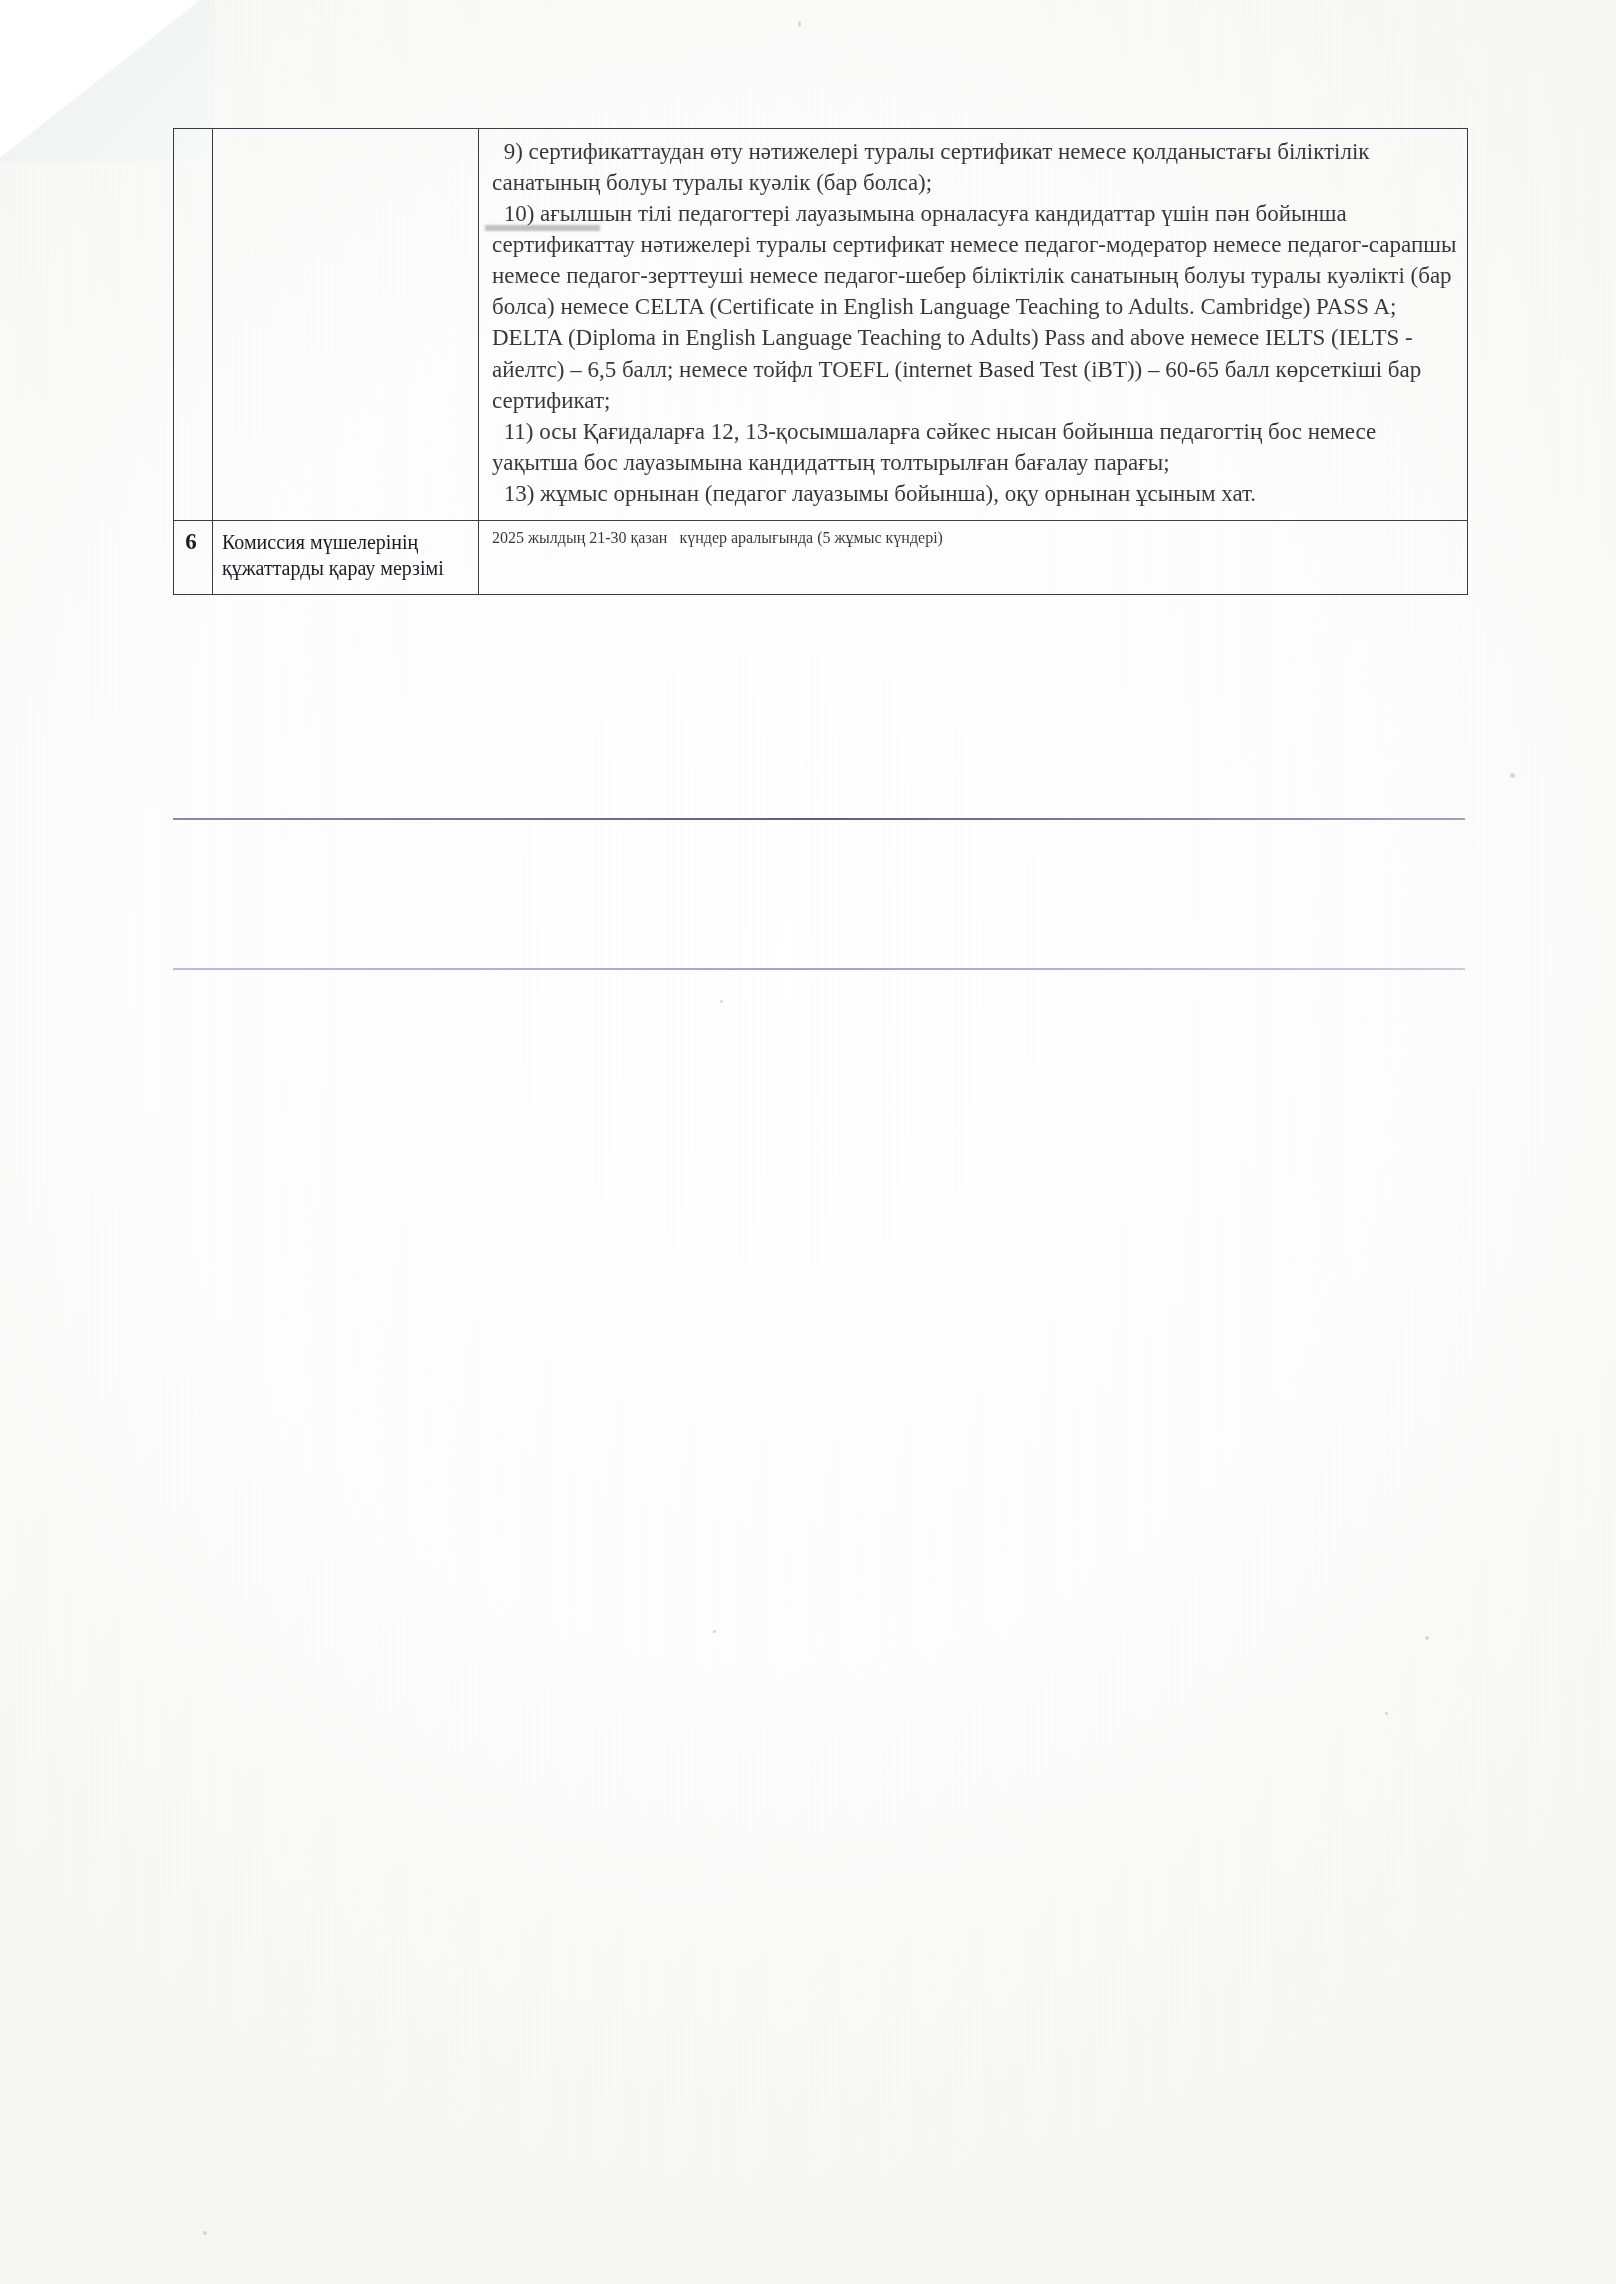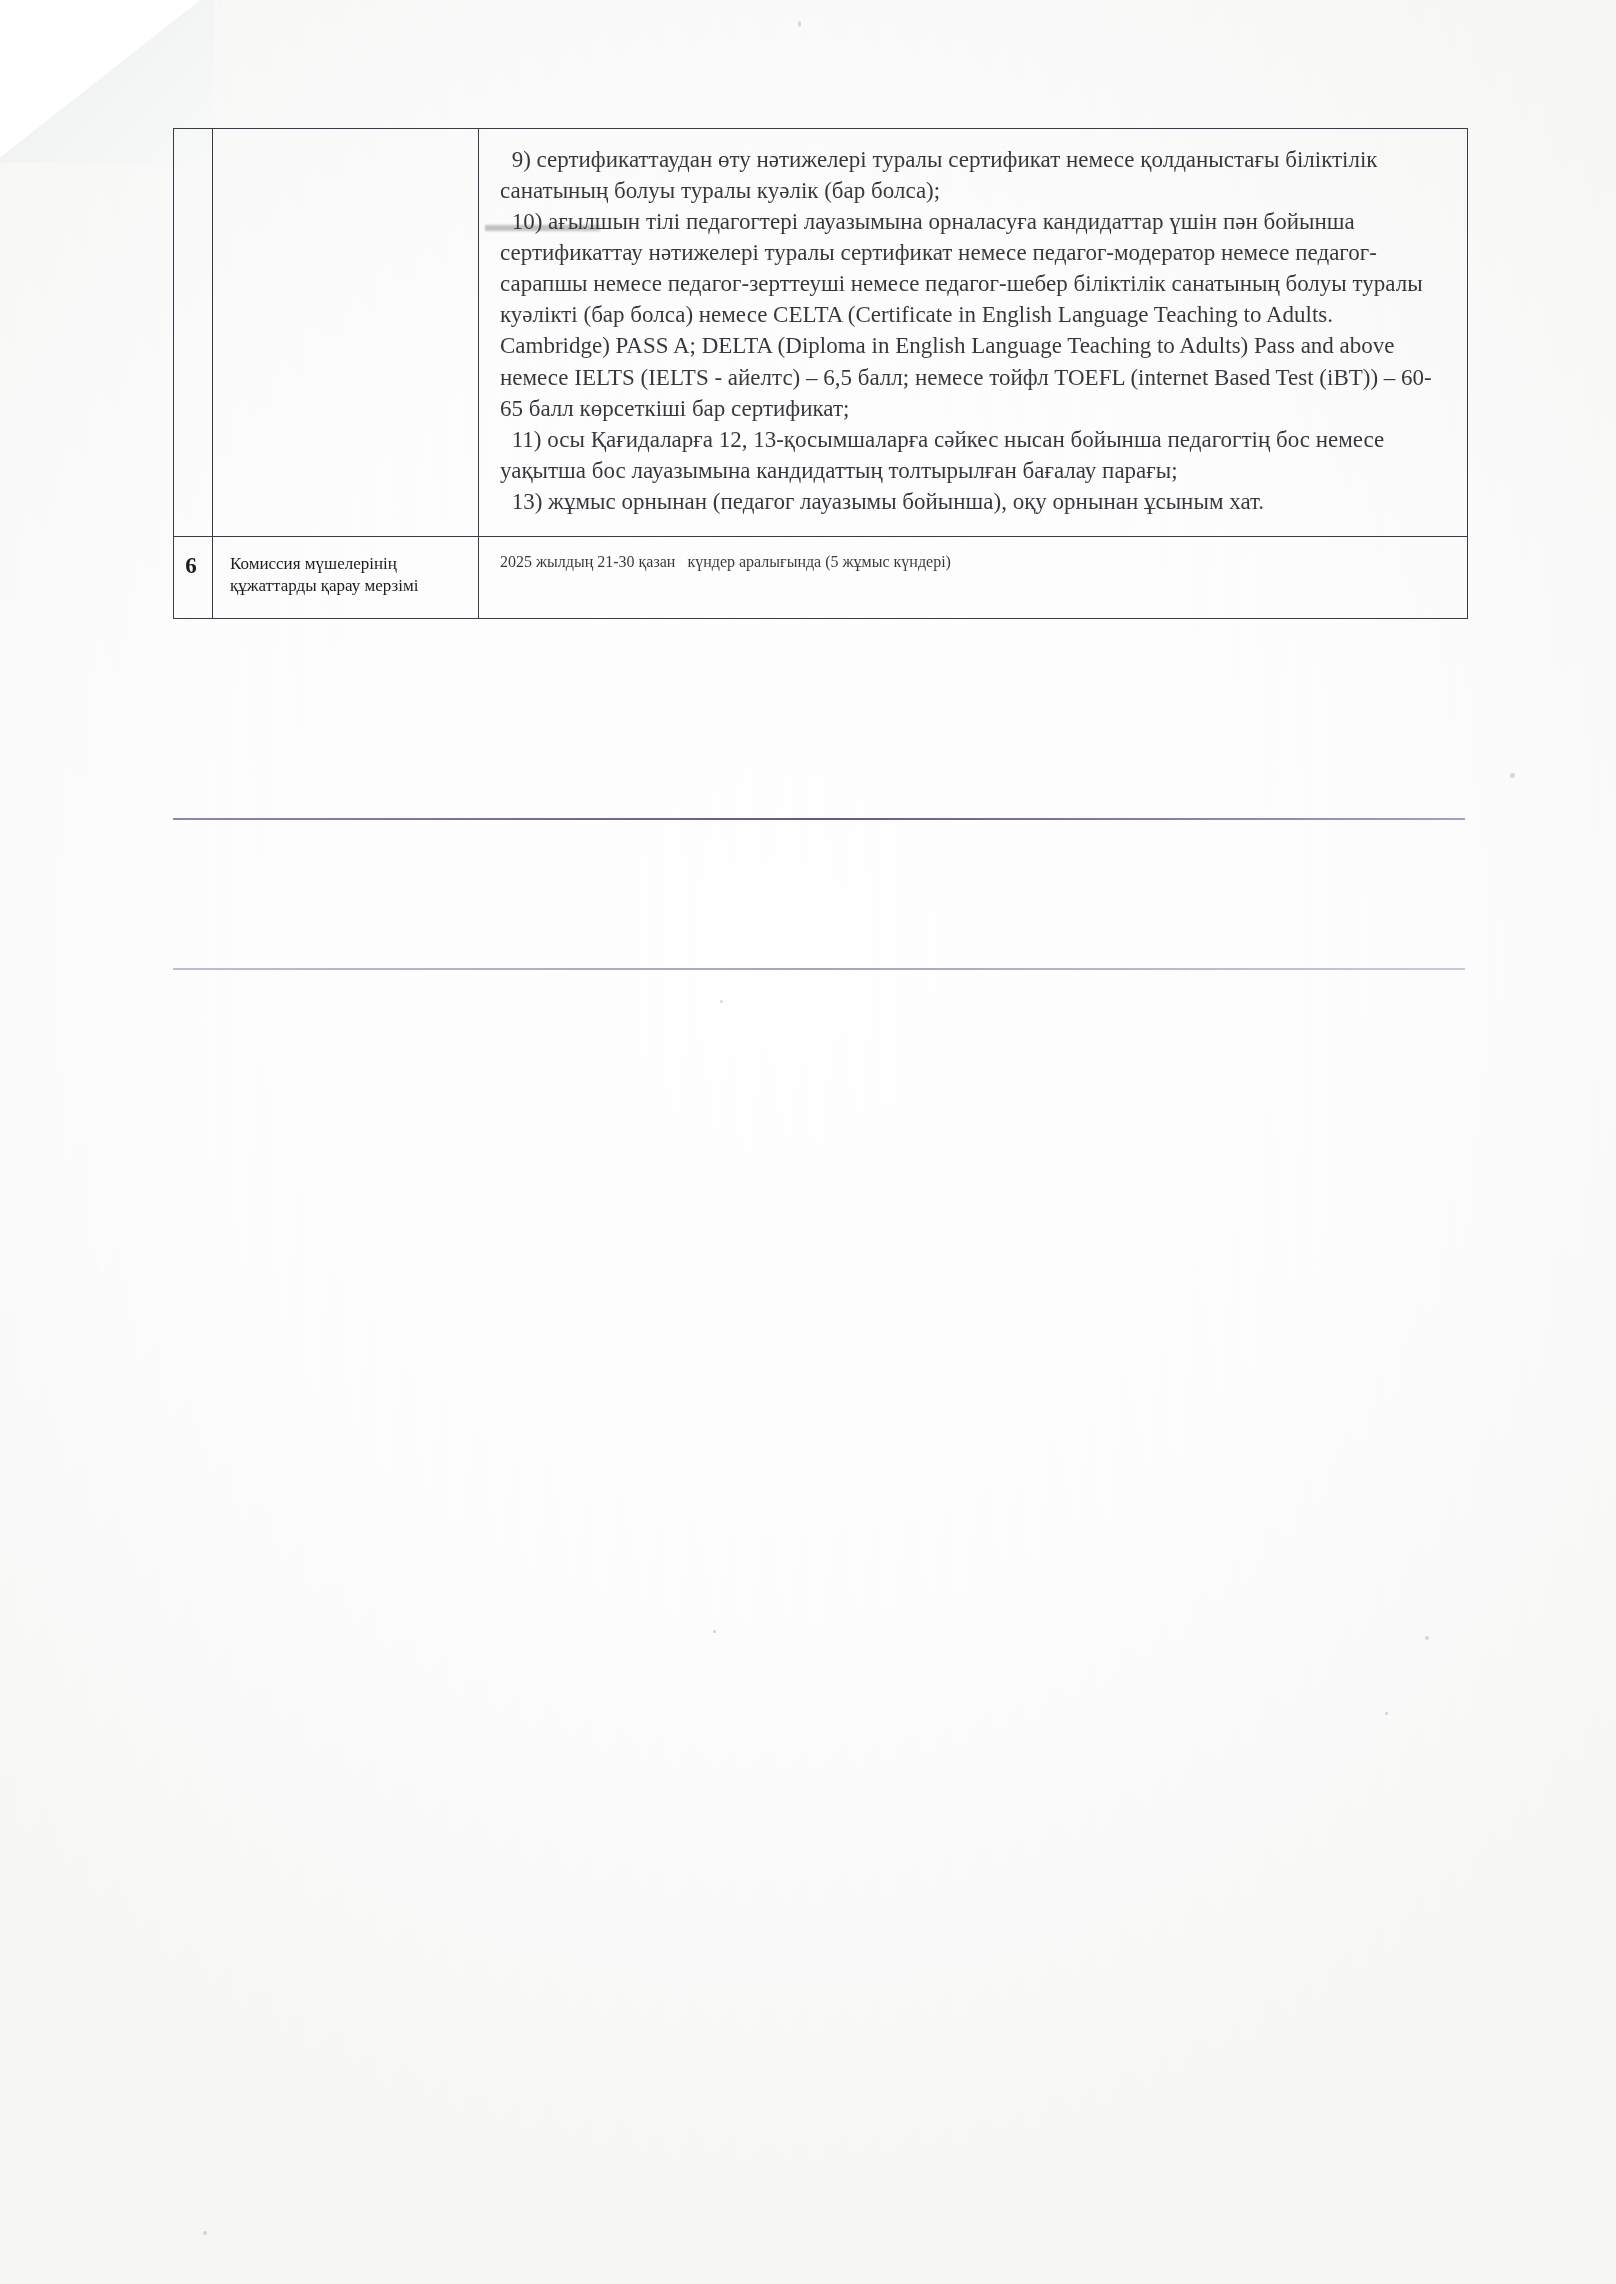--- a/index.html
+++ b/index.html
@@ -68,37 +68,37 @@
     position: absolute;
     left: 173px;
     top: 128px;
     width: 1294px;
     border-collapse: collapse;
     table-layout: fixed;
   }
   .doc-table td {
     border: 1px solid #3a3a4a;
     vertical-align: top;
-    padding: 8px;
+    padding: 0;
     background: transparent;
   }
   .col-num   { width: 39px; }
   .col-label { width: 266px; }
   .col-body  { width: 989px; }
 
   .cell-pad-num {
     padding: 6.5px 3.9px 0 0;
     text-align: center;
     font-size: 23px;
     line-height: 1.30;
     font-weight: 700;
   }
   .cell-pad-label {
     padding: 7.8px 5.2px 11.7px 9px;
-    font-size: 17px;
+    font-size: 20px;
     line-height: 1.34;
   }
   .cell-pad-body {
     padding: 6.5px 10.4px 10.4px 13px;
     font-size: 23px;
     line-height: 1.355;
   }
 
   .para {
     margin: 0;

